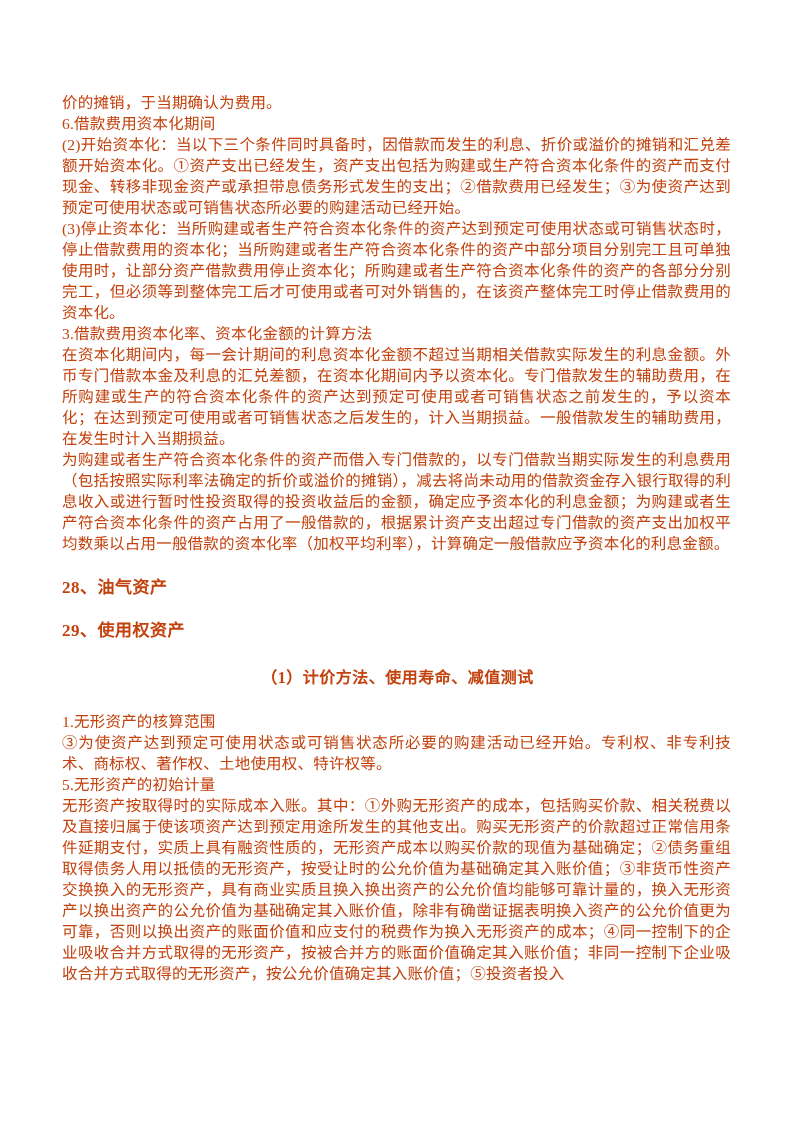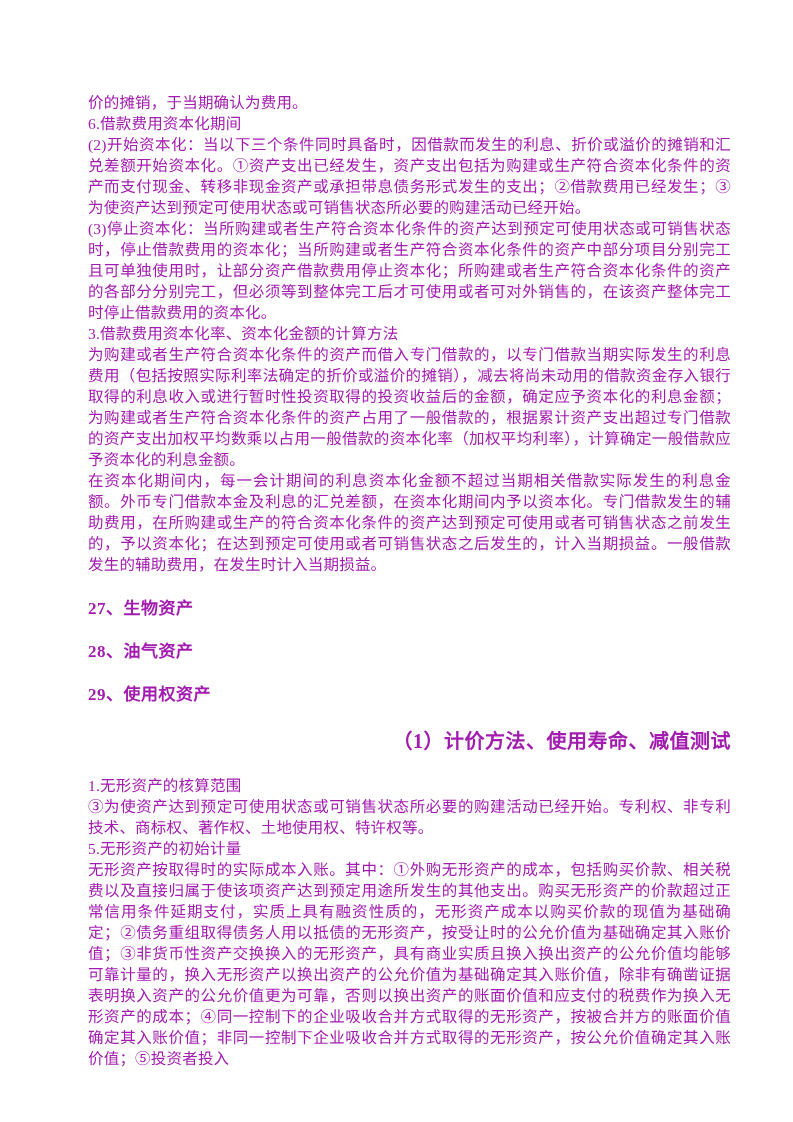--- a/index.html
+++ b/index.html
@@ -7,71 +7,70 @@
     padding: 0;
     background: #ffffff;
   }
   .page {
     position: relative;
     width: 793px;
     height: 1122px;
     margin: 0 auto;
     background: #ffffff;
     box-sizing: border-box;
-    padding: 92px 62px 0 88px;
+    padding: 92px 62px 0 62px;
     overflow: hidden;
     font-family: "Liberation Serif", "DejaVu Serif", serif;
-    color: #a21caf;
+    color: #c2410c;
   }
   .para {
     margin: 0;
     font-size: 15.5px;
     line-height: 21px;
     text-align: justify;
     word-break: break-all;
     letter-spacing: 0.2px;
   }
   .h-num {
     margin: 24px 0;
     font-size: 17px;
     font-weight: bold;
     line-height: 19px;
     text-align: left;
     letter-spacing: 0.5px;
   }
   .h-sub {
     margin: 28px 0 24px 2px;
-    font-size: 20px;
+    font-size: 16px;
     font-weight: bold;
     line-height: 19px;
-    text-align: right;
+    text-align: center;
     letter-spacing: 0.5px;
   }
 </style>
 </head>
 <body>
 
 <div class="page">
 
   <p class="para">价的摊销，于当期确认为费用。</p>
 
   <p class="para">6.借款费用资本化期间</p>
 
   <p class="para">(2)开始资本化：当以下三个条件同时具备时，因借款而发生的利息、折价或溢价的摊销和汇兑差额开始资本化。①资产支出已经发生，资产支出包括为购建或生产符合资本化条件的资产而支付现金、转移非现金资产或承担带息债务形式发生的支出；②借款费用已经发生；③为使资产达到预定可使用状态或可销售状态所必要的购建活动已经开始。</p>
 
 
   <p class="para">(3)停止资本化：当所购建或者生产符合资本化条件的资产达到预定可使用状态或可销售状态时，停止借款费用的资本化；当所购建或者生产符合资本化条件的资产中部分项目分别完工且可单独使用时，让部分资产借款费用停止资本化；所购建或者生产符合资本化条件的资产的各部分分别完工，但必须等到整体完工后才可使用或者可对外销售的，在该资产整体完工时停止借款费用的资本化。</p>
 
   <p class="para">3.借款费用资本化率、资本化金额的计算方法</p>
 
+  <p class="para">在资本化期间内，每一会计期间的利息资本化金额不超过当期相关借款实际发生的利息金额。外币专门借款本金及利息的汇兑差额，在资本化期间内予以资本化。专门借款发生的辅助费用，在所购建或生产的符合资本化条件的资产达到预定可使用或者可销售状态之前发生的，予以资本化；在达到预定可使用或者可销售状态之后发生的，计入当期损益。一般借款发生的辅助费用，在发生时计入当期损益。</p>
+
   <p class="para">为购建或者生产符合资本化条件的资产而借入专门借款的，以专门借款当期实际发生的利息费用（包括按照实际利率法确定的折价或溢价的摊销），减去将尚未动用的借款资金存入银行取得的利息收入或进行暂时性投资取得的投资收益后的金额，确定应予资本化的利息金额；为购建或者生产符合资本化条件的资产占用了一般借款的，根据累计资产支出超过专门借款的资产支出加权平均数乘以占用一般借款的资本化率（加权平均利率），计算确定一般借款应予资本化的利息金额。</p>
 
-  <p class="para">在资本化期间内，每一会计期间的利息资本化金额不超过当期相关借款实际发生的利息金额。外币专门借款本金及利息的汇兑差额，在资本化期间内予以资本化。专门借款发生的辅助费用，在所购建或生产的符合资本化条件的资产达到预定可使用或者可销售状态之前发生的，予以资本化；在达到预定可使用或者可销售状态之后发生的，计入当期损益。一般借款发生的辅助费用，在发生时计入当期损益。</p>
-
-  <h2 class="h-num">27、生物资产</h2>
 
   <h2 class="h-num">28、油气资产</h2>
 
   <h2 class="h-num">29、使用权资产</h2>
 
 
   <h3 class="h-sub">（1）计价方法、使用寿命、减值测试</h3>
 
   <p class="para">1.无形资产的核算范围</p>
 

